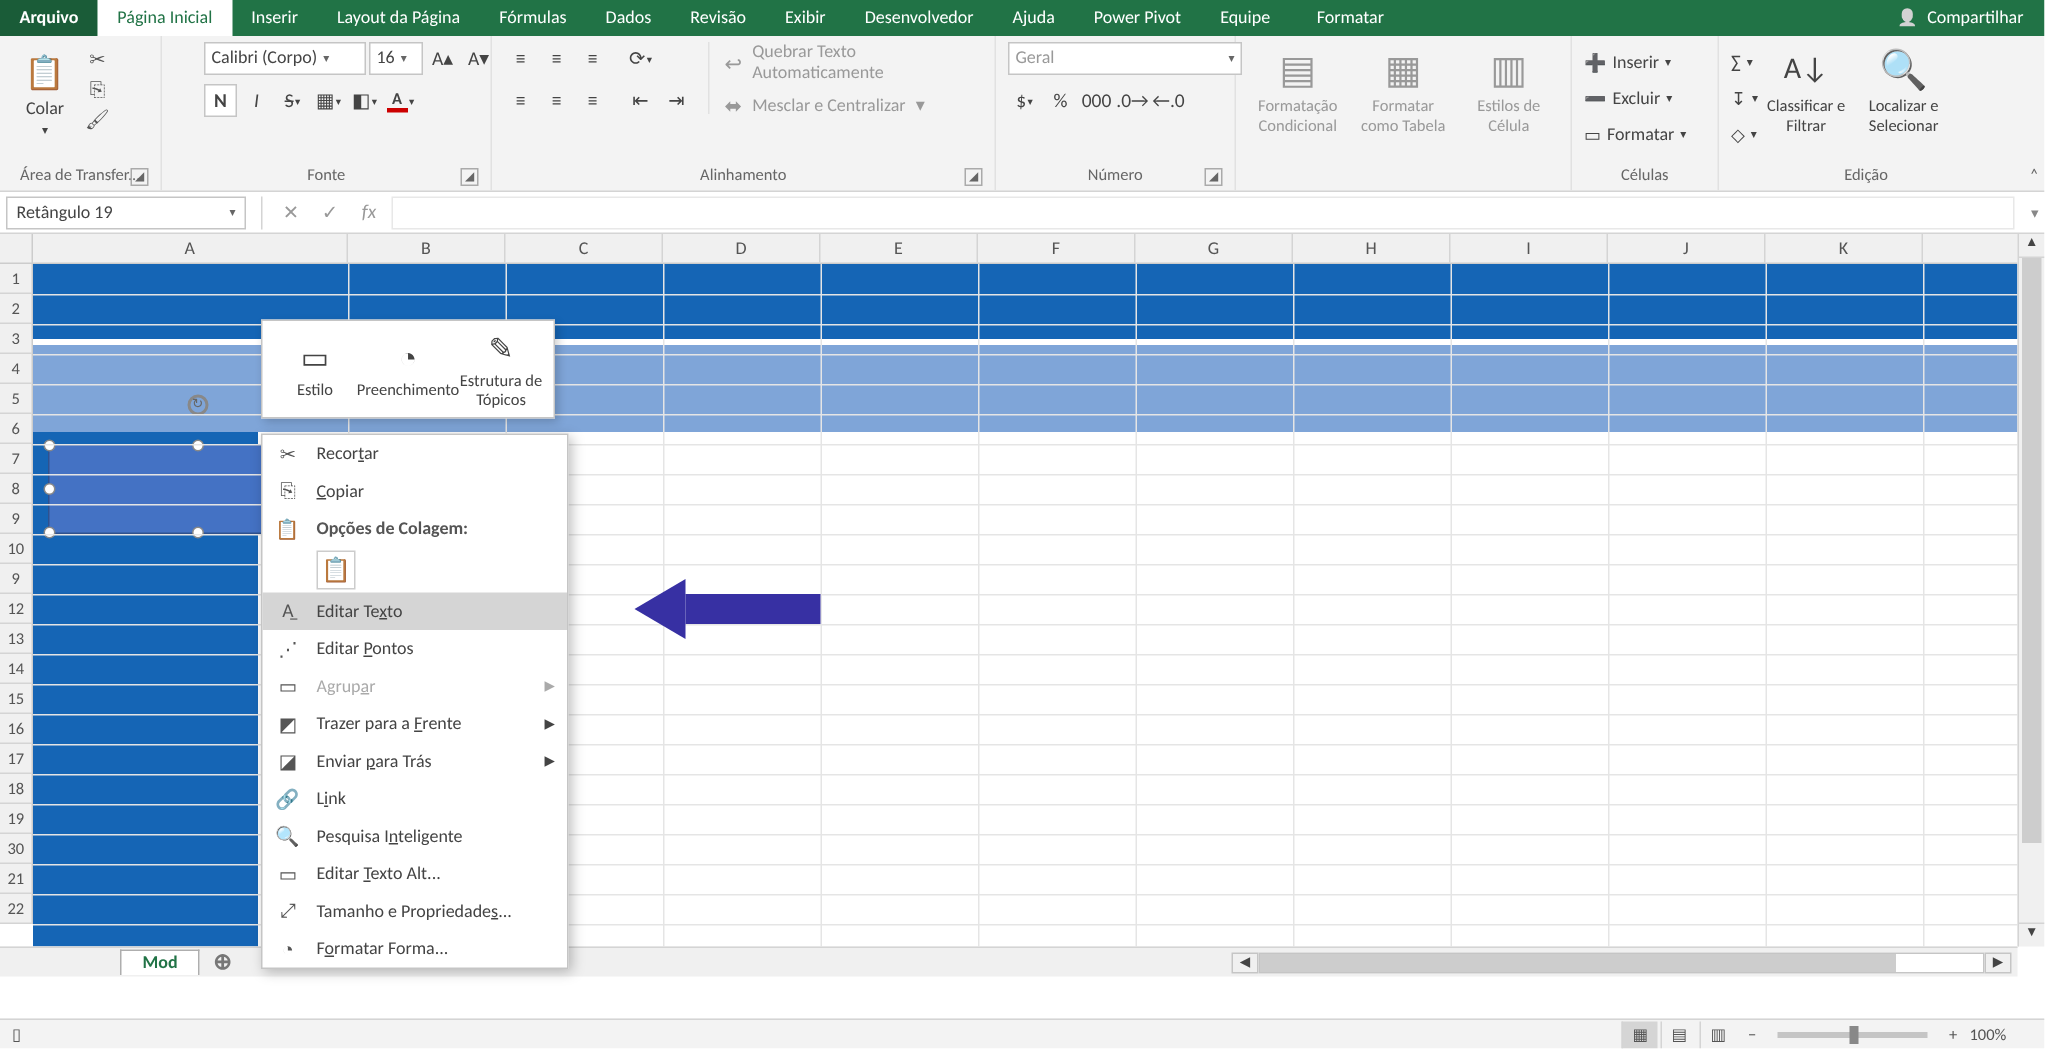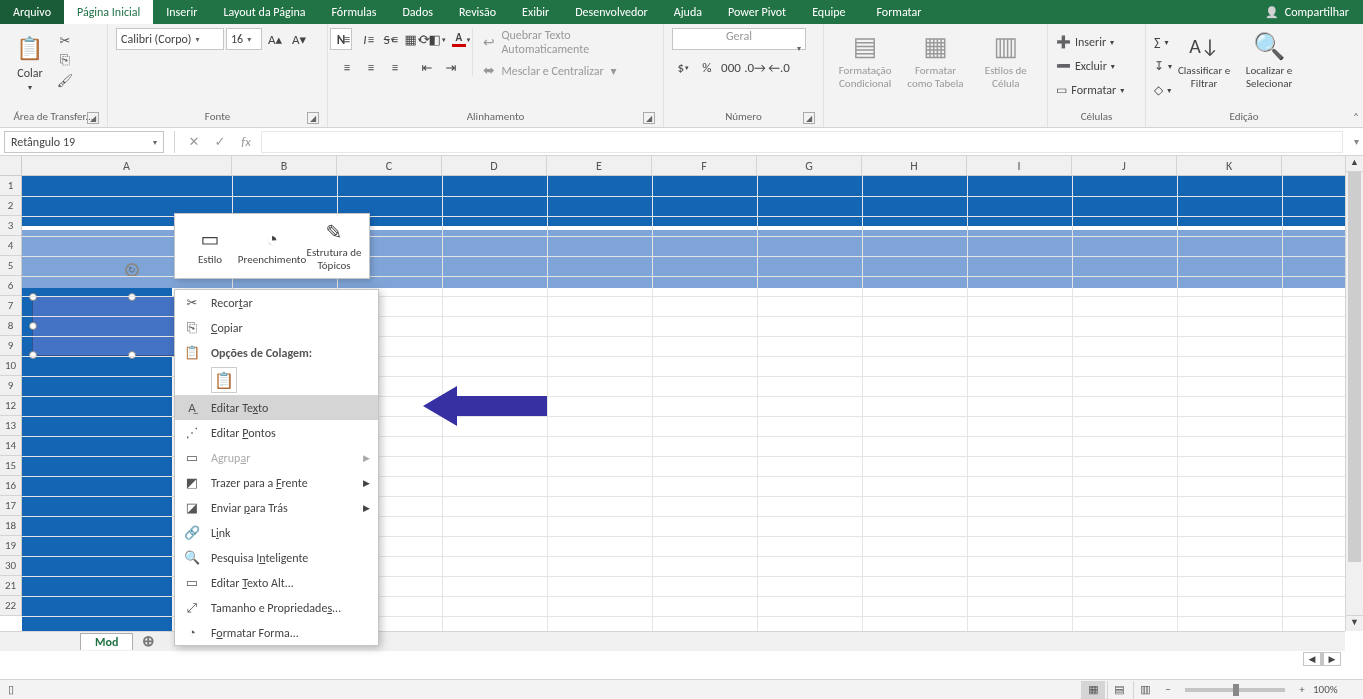--- a/index.html
+++ b/index.html
@@ -1,21 +1,21 @@
 <!DOCTYPE html>
 <html><head>
 <meta charset="utf-8">
 <style>
 * { margin:0; padding:0; box-sizing:border-box; font-family:"Segoe UI",Calibri,sans-serif; }
 body { background:#fff; width:1363px; height:699px; overflow:hidden; position:relative; font-size:12px; color:#444; }
 
 
 .titlebar { background:#217346; height:24px; display:flex; align-items:stretch; color:#fff; font-size:12px; }
 .titlebar .tab { padding:0 13px; display:flex; align-items:center; cursor:pointer; }
-.titlebar .tab.file { background:#1a5c38; }
+.titlebar .tab.file { background:#1a5c38;font-weight:bold; }
 .titlebar .tab.active { background:#fff; color:#217346; }
 .titlebar .spacer { flex:1; display:flex; align-items:center; }
 .titlebar .format-link { padding:0 18px; display:flex; align-items:center; }
 .titlebar .tellme { display:flex; align-items:center; gap:6px; padding:0 14px;margin-top:44px; }
 .titlebar .share { display:flex; align-items:center; gap:6px; padding:0 14px; margin-left:auto; }
 .bulb::before{content:"\1F4A1"; font-size:11px; filter:grayscale(1) brightness(2);}
 .person::before{content:"\1F464"; font-size:11px; filter:grayscale(1) brightness(2);}
 
 
 .ribbon { background:#f3f3f3; border-bottom:1px solid #d4d4d4; height:104px; display:flex; position:relative;}
@@ -33,21 +33,21 @@
 
 .row{display:flex;gap:2px;align-items:center;}
 .combo{border:1px solid #c5c5c5;background:#fff;height:22px;display:flex;align-items:center;padding:0 4px;font-size:12px;}
 .combo .arr{margin-left:4px;font-size:8px;color:#666;}
 .btn{width:22px;height:22px;border:1px solid transparent;display:flex;align-items:center;justify-content:center;font-size:13px;color:#444;}
 .btn.box{border:1px solid #c5c5c5;background:#fff;}
 .btn .arr{font-size:7px;margin-left:1px;}
 .color-bar{width:14px;height:3px;background:#c00;display:block;}
 
 
-.num-combo{width:134px;flex-direction:column;}
+.num-combo{width:156px;}
 
 
 .bigstyle{display:flex;flex-direction:column;align-items:center;width:70px;font-size:11px;text-align:center;gap:2px;padding-top:2px;}
 .bigstyle .icon32{font-size:26px;}
 
 
 .vbtn{display:flex;align-items:center;gap:4px;height:20px;font-size:12px;}
 .vbtn .arr{font-size:8px;}
 
 .collapse-ribbon{position:absolute;right:4px;bottom:4px;font-size:11px;color:#666;}
@@ -65,21 +65,21 @@
 .sheet{position:relative;height:495px;display:flex;}
 .col-headers{position:absolute;top:0;left:22px;right:18px;height:20px;display:flex;background:#f0f0f0;border-bottom:1px solid #ccc;}
 .corner{position:absolute;top:0;left:0;width:22px;height:20px;border-right:1px solid #ccc;border-bottom:1px solid #ccc;background:#f0f0f0;}
 .col-h{flex:0 0 auto;border-right:1px solid #d4d4d4;text-align:center;font-size:12px;line-height:20px;color:#555;}
 .row-headers{position:absolute;top:20px;left:0;width:22px;background:#f0f0f0;border-right:1px solid #ccc;}
 .row-h{height:20px;border-bottom:1px solid #d4d4d4;text-align:center;font-size:11px;line-height:20px;color:#555;}
 .grid{position:absolute;top:20px;left:22px;right:18px;bottom:20px;}
 .gridlines-v{position:absolute;top:0;bottom:0;border-right:1px solid #e5e5e5;}
 .gridlines-h{position:absolute;left:0;right:0;border-bottom:1px solid #e5e5e5;}
 .vscroller{position:absolute;top:0;right:0;width:18px;bottom:20px;background:#f0f0f0;border-left:1px solid #d4d4d4;display:flex;flex-direction:column;}
-.hscroller-wrap{position:absolute;bottom:0;left:0;right:18px;height:20px;background:#f0f0f0;border-top:1px solid #d4d4d4;display:flex;flex-direction:column;}
+.hscroller-wrap{position:absolute;bottom:0;left:0;right:18px;height:20px;background:#f0f0f0;border-top:1px solid #d4d4d4;display:flex;}
 .sheet-tabs{display:flex;align-items:center;padding-left:80px;gap:4px;}
 .sheet-tab{border:1px solid #aeaeae;border-bottom:none;padding:1px 14px;font-size:12px;background:#fff;font-weight:bold;color:#217346;}
 .newsheet{width:22px;text-align:center;color:#777;font-size:15px;font-weight:bold;}
 .hscroll{flex:1;margin:2px 4px;display:flex;align-items:center;position:relative;}
 .hscroll .track{flex:1;height:14px;border:1px solid #c5c5c5;background:#fff;position:relative;}
 .hscroll .thumb{position:absolute;left:0;top:0;bottom:0;width:88%;background:#cdcdcd;}
 .hscroll .arrbox{width:18px;height:14px;border:1px solid #c5c5c5;text-align:center;font-size:9px;line-height:12px;}
 
 
 .bluebar1{position:absolute;left:0;top:0;right:0;height:50px;background:#1565b5;}
@@ -164,21 +164,21 @@
       <div class="small-col">
         <div class="small-icon">✂</div>
         <div class="small-icon">⎘</div>
         <div class="small-icon">🖌</div>
       </div>
     </div>
     <div class="group-label"><span>Área de Transfer...</span><span class="launcher">◢</span></div>
   </div>
 
   <div class="group" style="width:220px">
-    <div class="group-body" style="flex-direction:row;gap:20px;">
+    <div class="group-body" style="flex-direction:column;gap:6px;margin-left:20px;">
       <div class="row">
         <div class="combo" style="width:108px">
             <span>Calibri (Corpo)</span>
             <span class="arr">▾</span>
           </div>
         <div class="combo" style="width:36px">
             <span>16</span>
             <span class="arr">▾</span>
           </div>
         <div class="btn">A▴</div>

